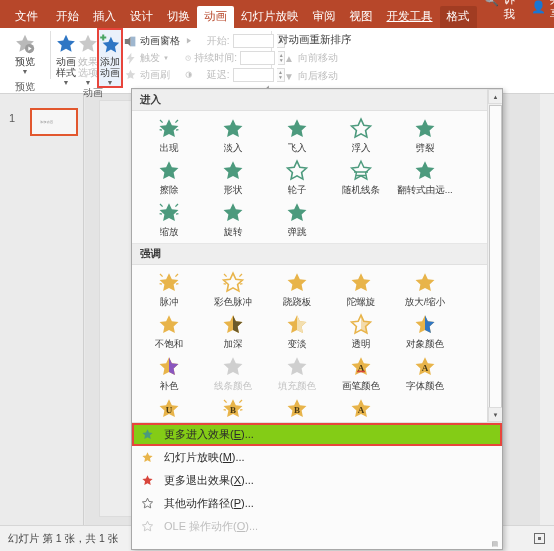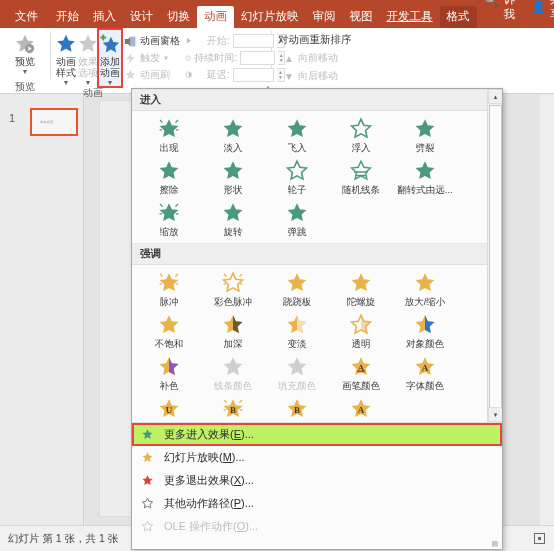--- a/index.html
+++ b/index.html
@@ -137,21 +137,21 @@
            background:#fbfbfb; border:1px solid #c8c8c8;}
   #sbtnDown{ position:absolute; left:0; bottom:0; }
 
   
   #menulist{ border-top:1px solid #e0e0e0; background:#fbfbfb; padding-bottom:2px; }
   .mitem{
     display:flex; align-items:center; gap:9px; height:23px; padding-left:8px;
     font-size:11px; color:#2b2b2b;
   }
   .mitem.dim{ color:#bdbdbd; }
-  .mitem.hl{ background:#bef264; outline:2px solid #e8453c; outline-offset:-2px; }
+  .mitem.hl{ background:#84cc16; outline:2px solid #e8453c; outline-offset:-2px; }
   .mitem .mic{ width:15px; height:15px; display:flex; align-items:center; justify-content:center;}
   .mitem u{ text-decoration:underline; }
   #grip{ text-align:right; font-size:7px; color:#9a9a9a; padding-right:4px; line-height:7px; height:9px;}
 </style>
 </head>
 <body>
 
 <div id="tabbar">
   <div id="tabs-host" style="display:flex;align-items:flex-end;justify-content:center;">
       <div class="tab file">文件</div>

